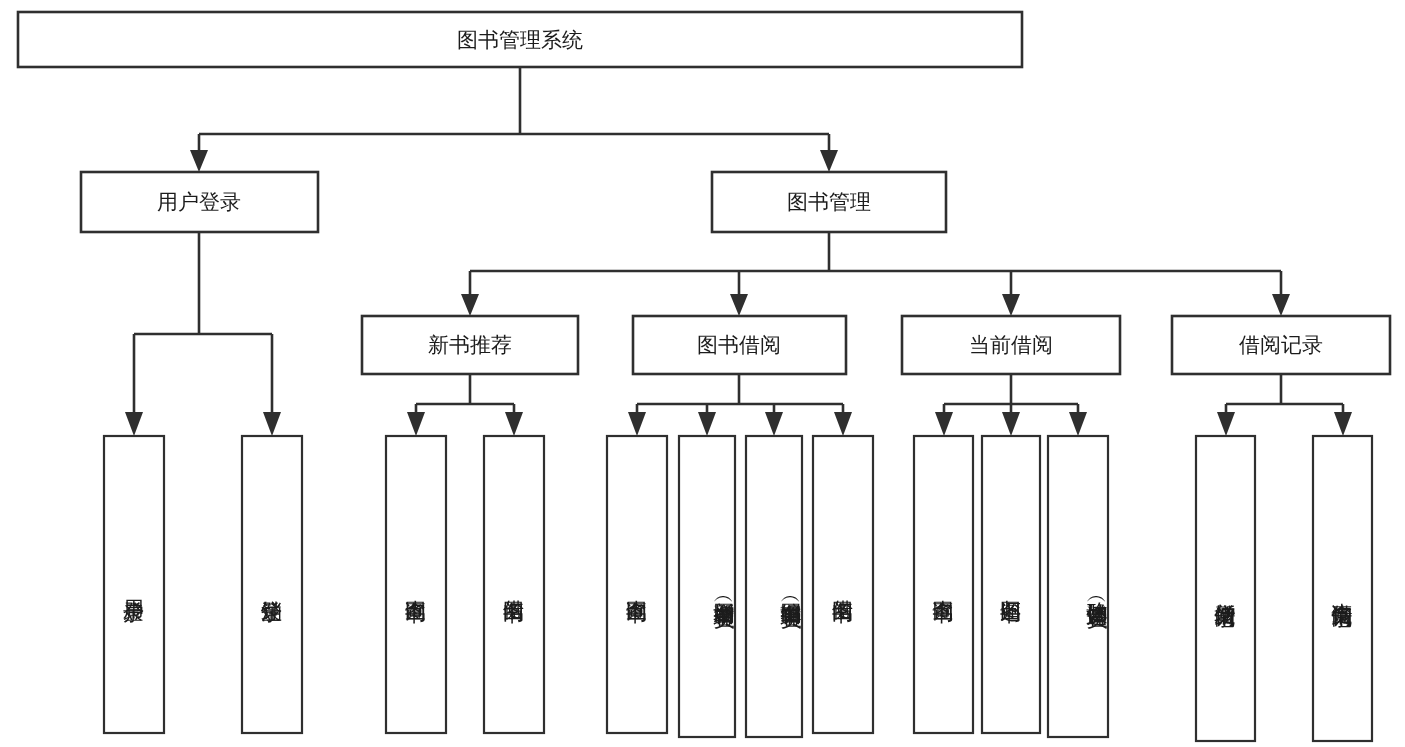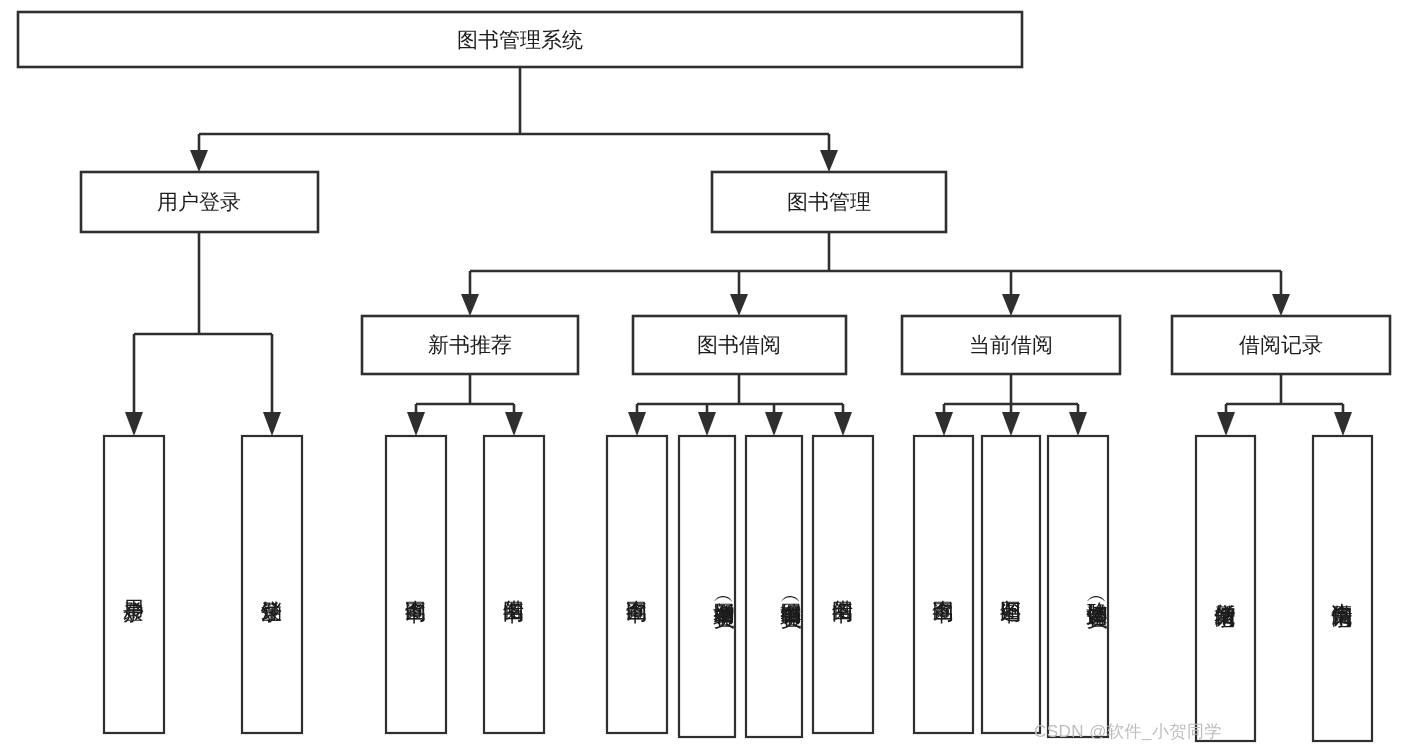--- a/index.html
+++ b/index.html
@@ -220,14 +220,13 @@
   <div class="vlabel" style="left:607px; top:436px; width:60px;  height:297px;">查询图书</div>
   <div class="vlabel" style="left:679px; top:436px; width:56px;  height:301px; align-items:flex-start; padding-top:6px; box-sizing:border-box;">新增图书（管理员）</div>
   <div class="vlabel" style="left:746px; top:436px; width:56px;  height:301px; align-items:flex-start; padding-top:6px; box-sizing:border-box;">编辑图书（管理员）</div>
   <div class="vlabel" style="left:813px; top:436px; width:60px;  height:297px;">借阅图书</div>
   <div class="vlabel" style="left:914px; top:436px; width:59px;  height:297px;">查询图书</div>
   <div class="vlabel" style="left:982px; top:436px; width:58px;  height:297px;">归还图书</div>
   <div class="vlabel" style="left:1048px; top:436px; width:60px; height:301px; align-items:flex-start; padding-top:6px; box-sizing:border-box;">确认归还（管理员）</div>
   <div class="vlabel" style="left:1196px; top:436px; width:59px; height:305px;">新增借阅记录</div>
   <div class="vlabel" style="left:1313px; top:436px; width:59px; height:305px;">查询借阅记录</div>
 
-  <div id="watermark">CSDN @软件_小贺同学</div>
 </div>
 
 </body></html>

